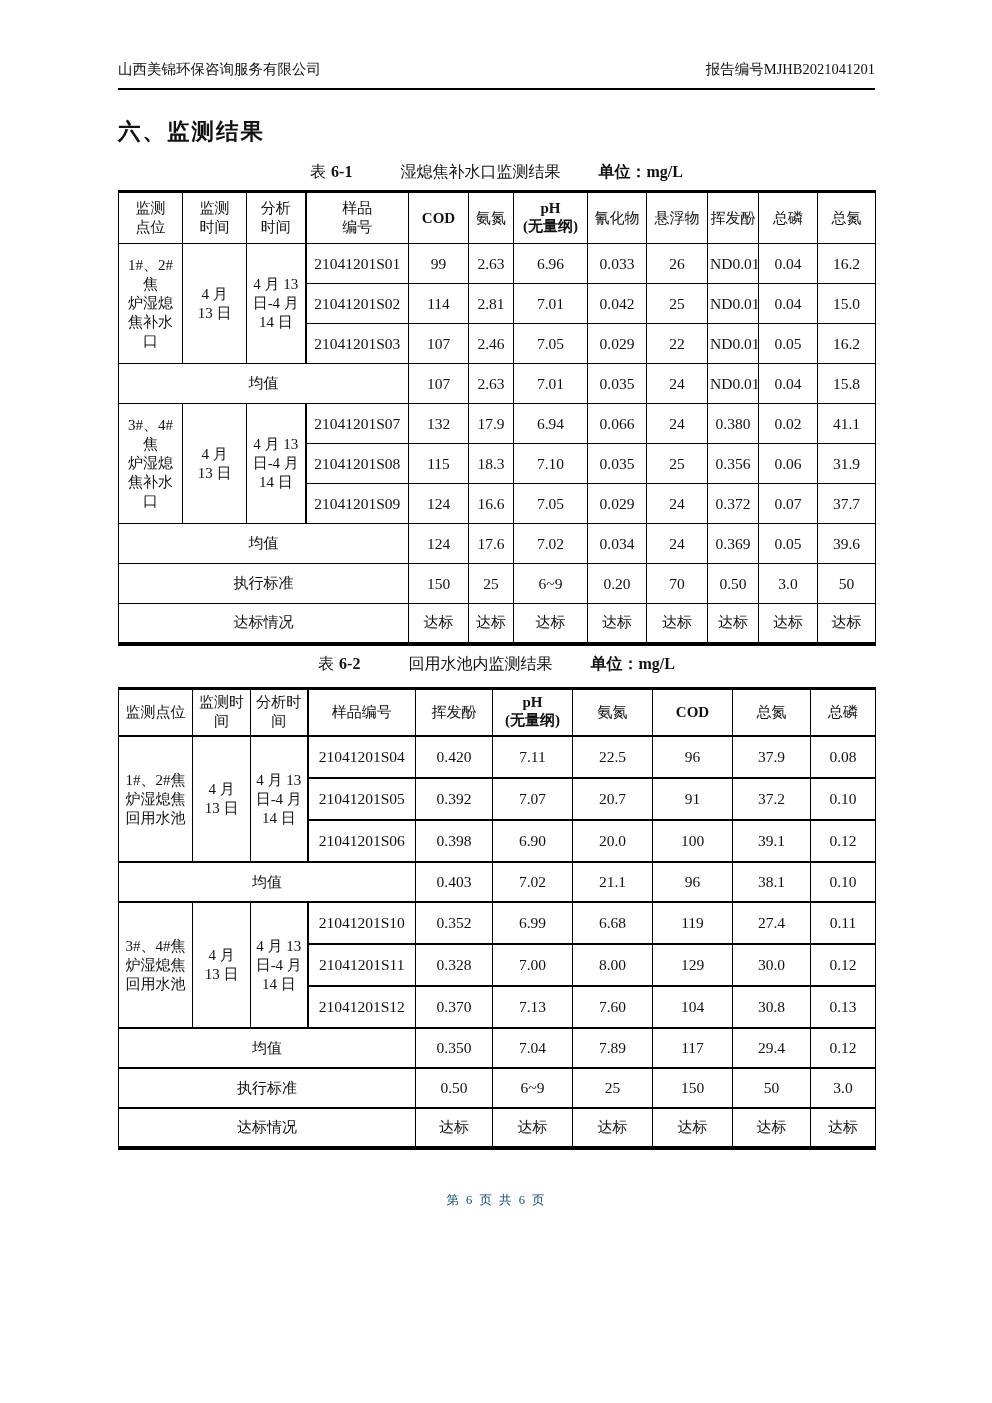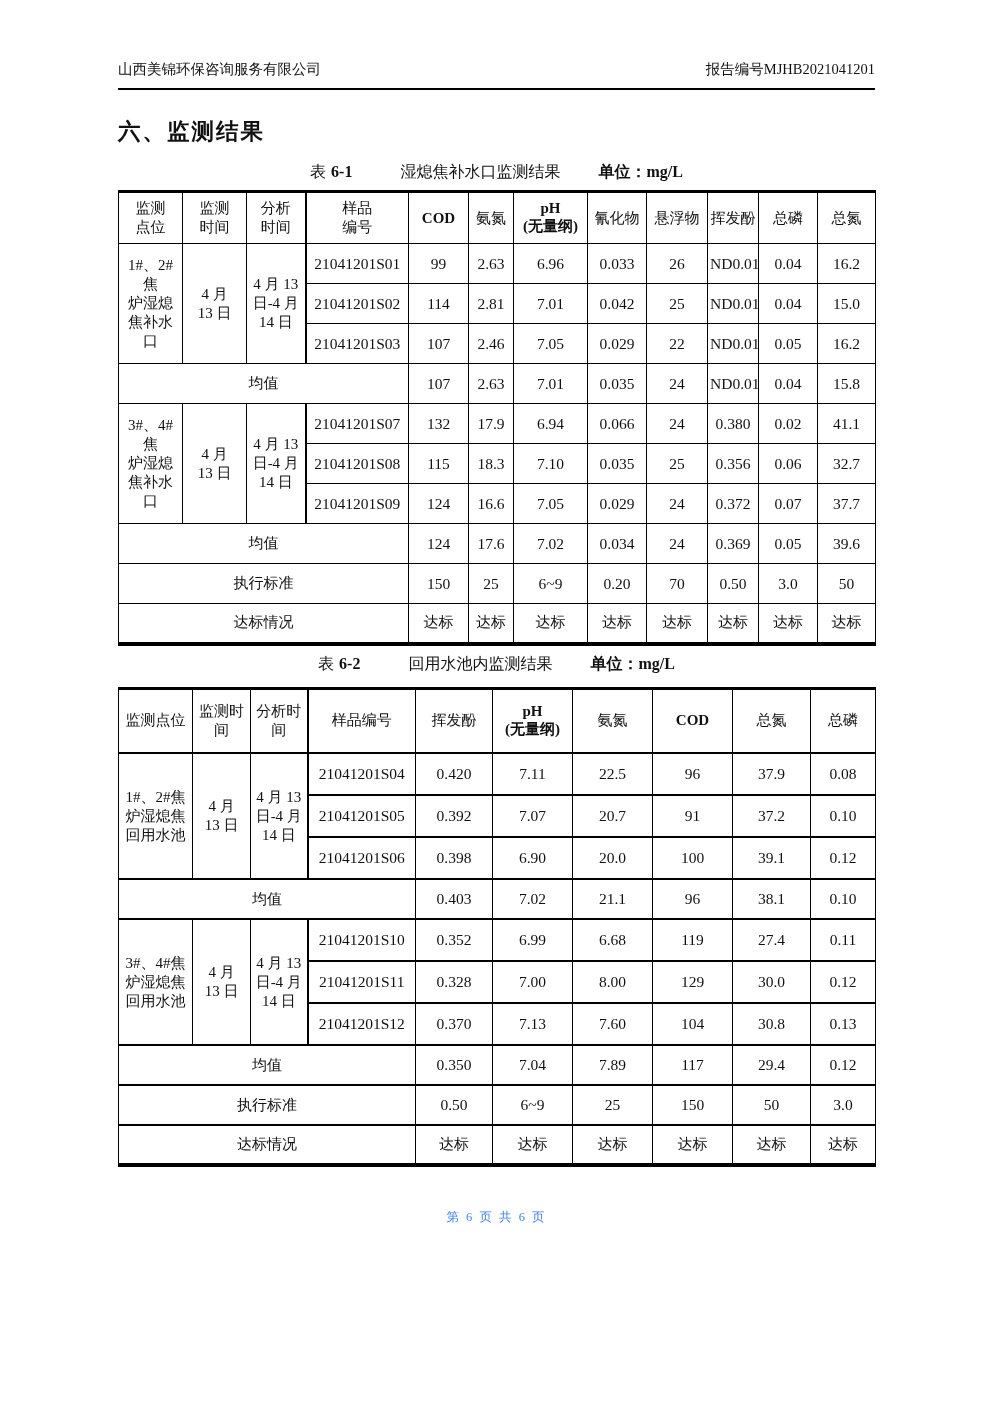--- a/index.html
+++ b/index.html
@@ -38,31 +38,31 @@
     border: 1px solid #000; vertical-align: middle;
     font-weight: normal; padding: 1px 2px;
     font-size: 15px; white-space: pre-line; overflow: hidden;
   }
   .doc-table .num { font-size: 15.5px; white-space: normal; }
   .doc-table .latin-bold { font-weight: bold; }
   .doc-table .thick-left { border-left: 2.5px solid #000; }
   .t1 .h-head { height: 52px; }
   .t1 .h-row { height: 40px; }
   .t2 td, .t2 th { border-top-width: 2px; border-bottom-width: 2px; }
-  .t2 .h-head { height: 65px; padding-left: 35px; }
+  .t2 .h-head { height: 48px; padding-left: 35px; }
   .t2 .h-row { height: 42px; }
   .t2 .h-row-s { height: 40px; }
 
   .blank-line {
     width: 757px; margin-top: 13px; font-size: 15px; text-align: center;
     white-space: nowrap; overflow: hidden; letter-spacing: -1px;
   }
   .page-number {
     margin-top: 42px; text-align: center; font-size: 12.5px;
-    letter-spacing: 2px; color: #3b82f6;
+    letter-spacing: 2px; color: #0c4a6e;
   }
 </style>
 </head>
 <body>
 
 <div class="page">
 
   <div class="doc-header">
     <span>山西美锦环保咨询服务有限公司</span>
     <span>报告编号MJHB2021041201</span>
@@ -189,21 +189,21 @@
     </tr>
     <tr class="h-row">
       <td class="num thick-left">21041201S08</td>
       <td class="num">115</td>
       <td class="num">18.3</td>
       <td class="num">7.10</td>
       <td class="num">0.035</td>
       <td class="num">25</td>
       <td class="num">0.356</td>
       <td class="num">0.06</td>
-      <td class="num">32.7</td>
+      <td class="num">31.9</td>
     </tr>
     <tr class="h-row">
       <td class="num thick-left">21041201S09</td>
       <td class="num">124</td>
       <td class="num">16.6</td>
       <td class="num">7.05</td>
       <td class="num">0.029</td>
       <td class="num">24</td>
       <td class="num">0.372</td>
       <td class="num">0.07</td>

